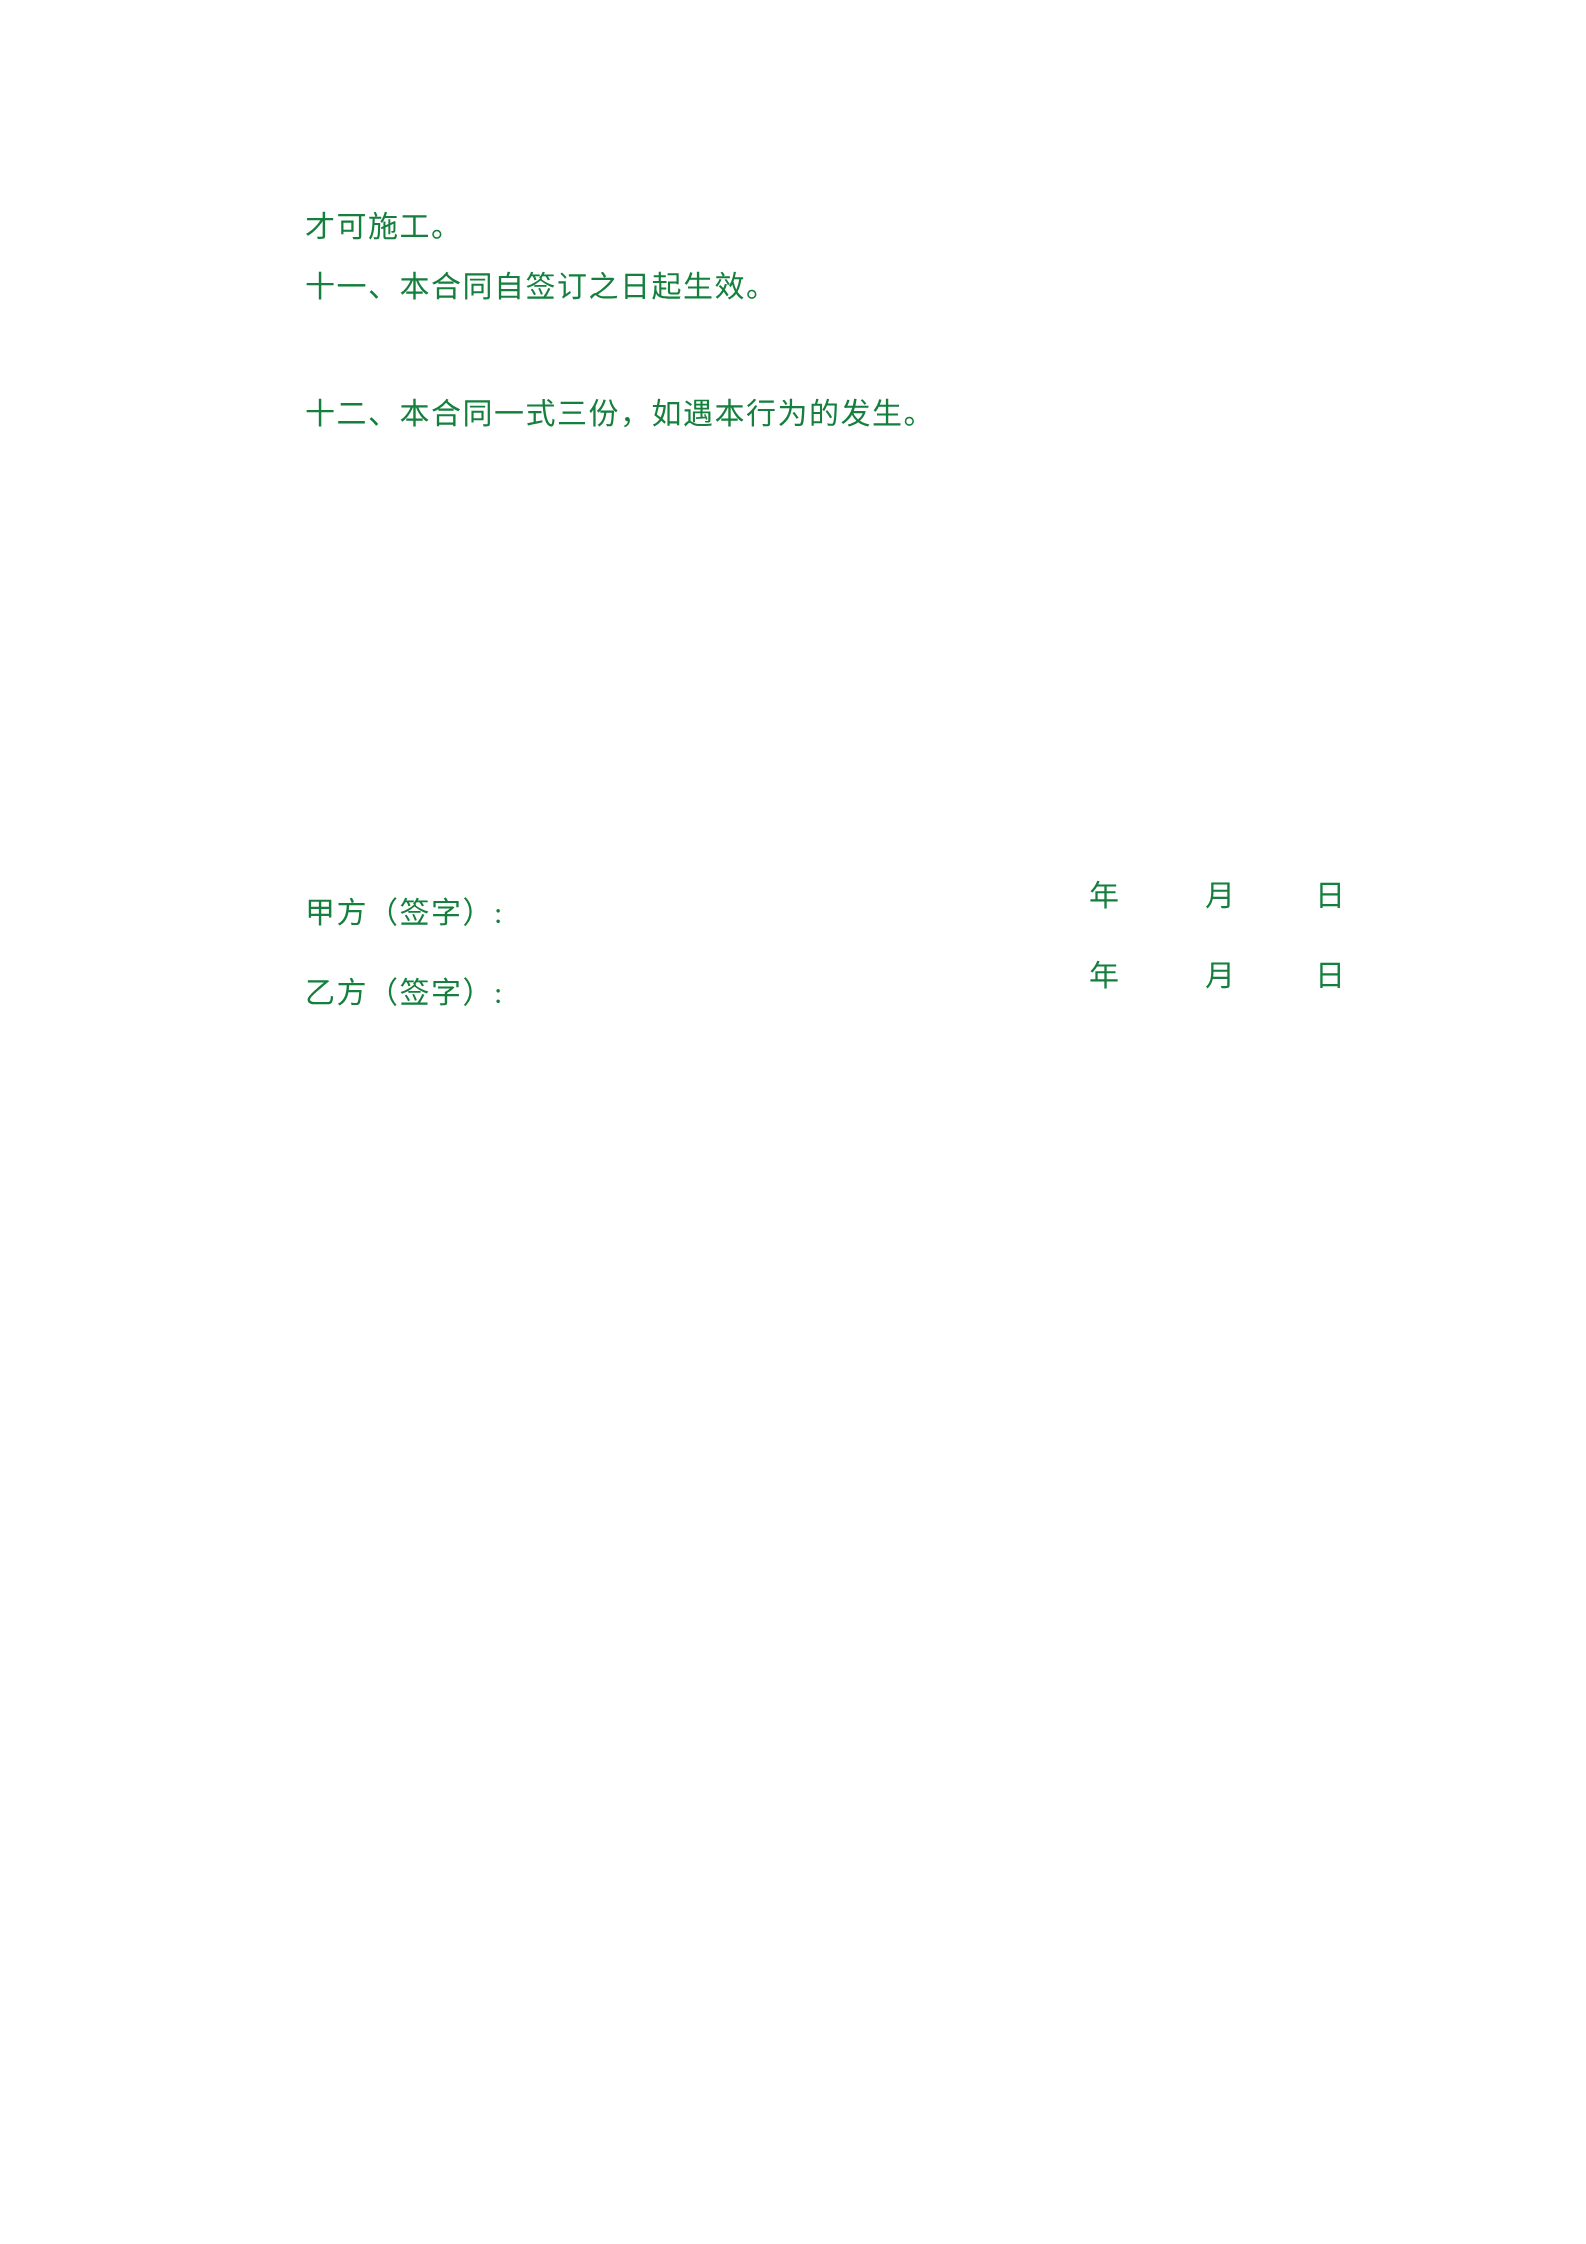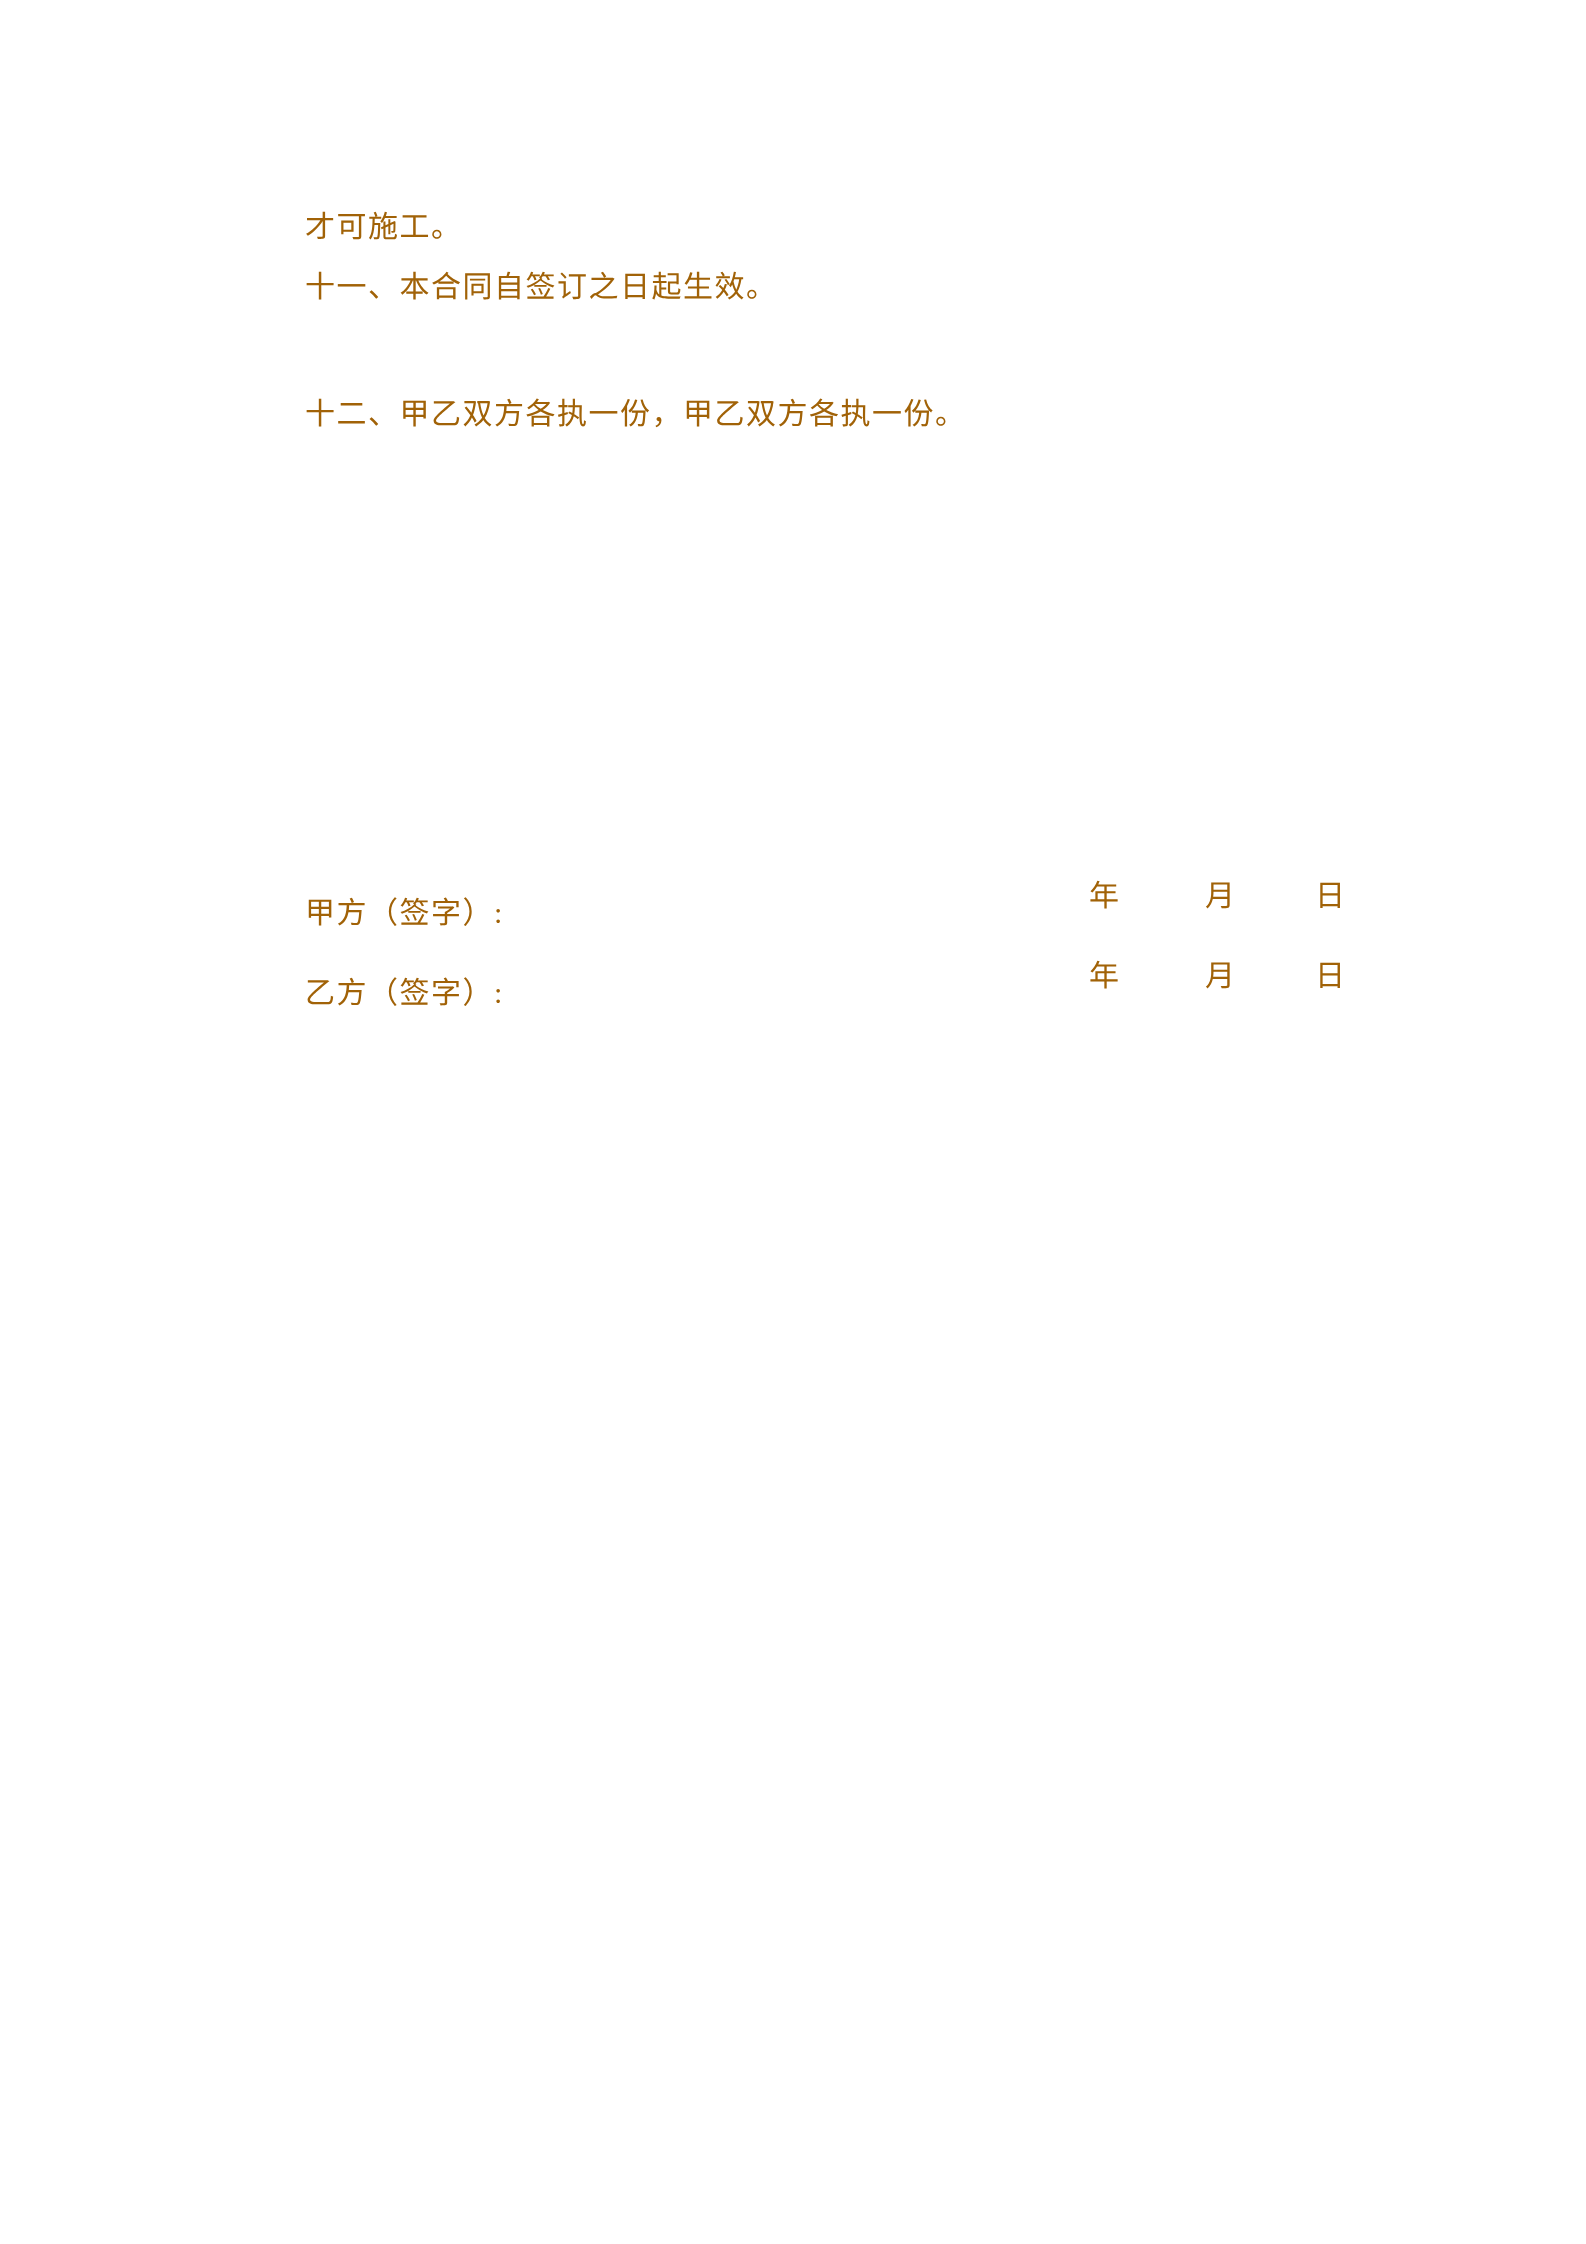--- a/index.html
+++ b/index.html
@@ -7,21 +7,21 @@
     padding: 0;
     background: #ffffff;
   }
   .page {
     position: relative;
     width: 1586px;
     height: 2244px;
     background: #ffffff;
     overflow: hidden;
     font-family: "Liberation Serif", "DejaVu Serif", serif;
-    color: #a16207;
+    color: #15803d;
   }
   .content {
     position: absolute;
     left: 240px;
     top: 198px;
     width: 1107px;
     font-size: 30px;
     letter-spacing: 1.5px;
     line-height: 57px;
   }
@@ -60,21 +60,21 @@
 <div class="page">
   <div class="content">
 
     <p class="para mb-first">才可施工。</p>
 
 
 
 
     <p class="para mb-11">十一、本合同自签订之日起生效。</p>
 
-    <p class="para mb-12">十二、甲乙双方各执一份，甲乙双方各执一份。</p>
+    <p class="para mb-12">十二、本合同一式三份，如遇本行为的发生。</p>
 
     <div class="sig-row first">
       <span class="sig-label">甲方（签字）:</span>
       <span class="date-year">年</span>
       <span class="date-month">月</span>
       <span class="date-day">日</span>
     </div>
 
     <div class="sig-row">
       <span class="sig-label">乙方（签字）:</span>

